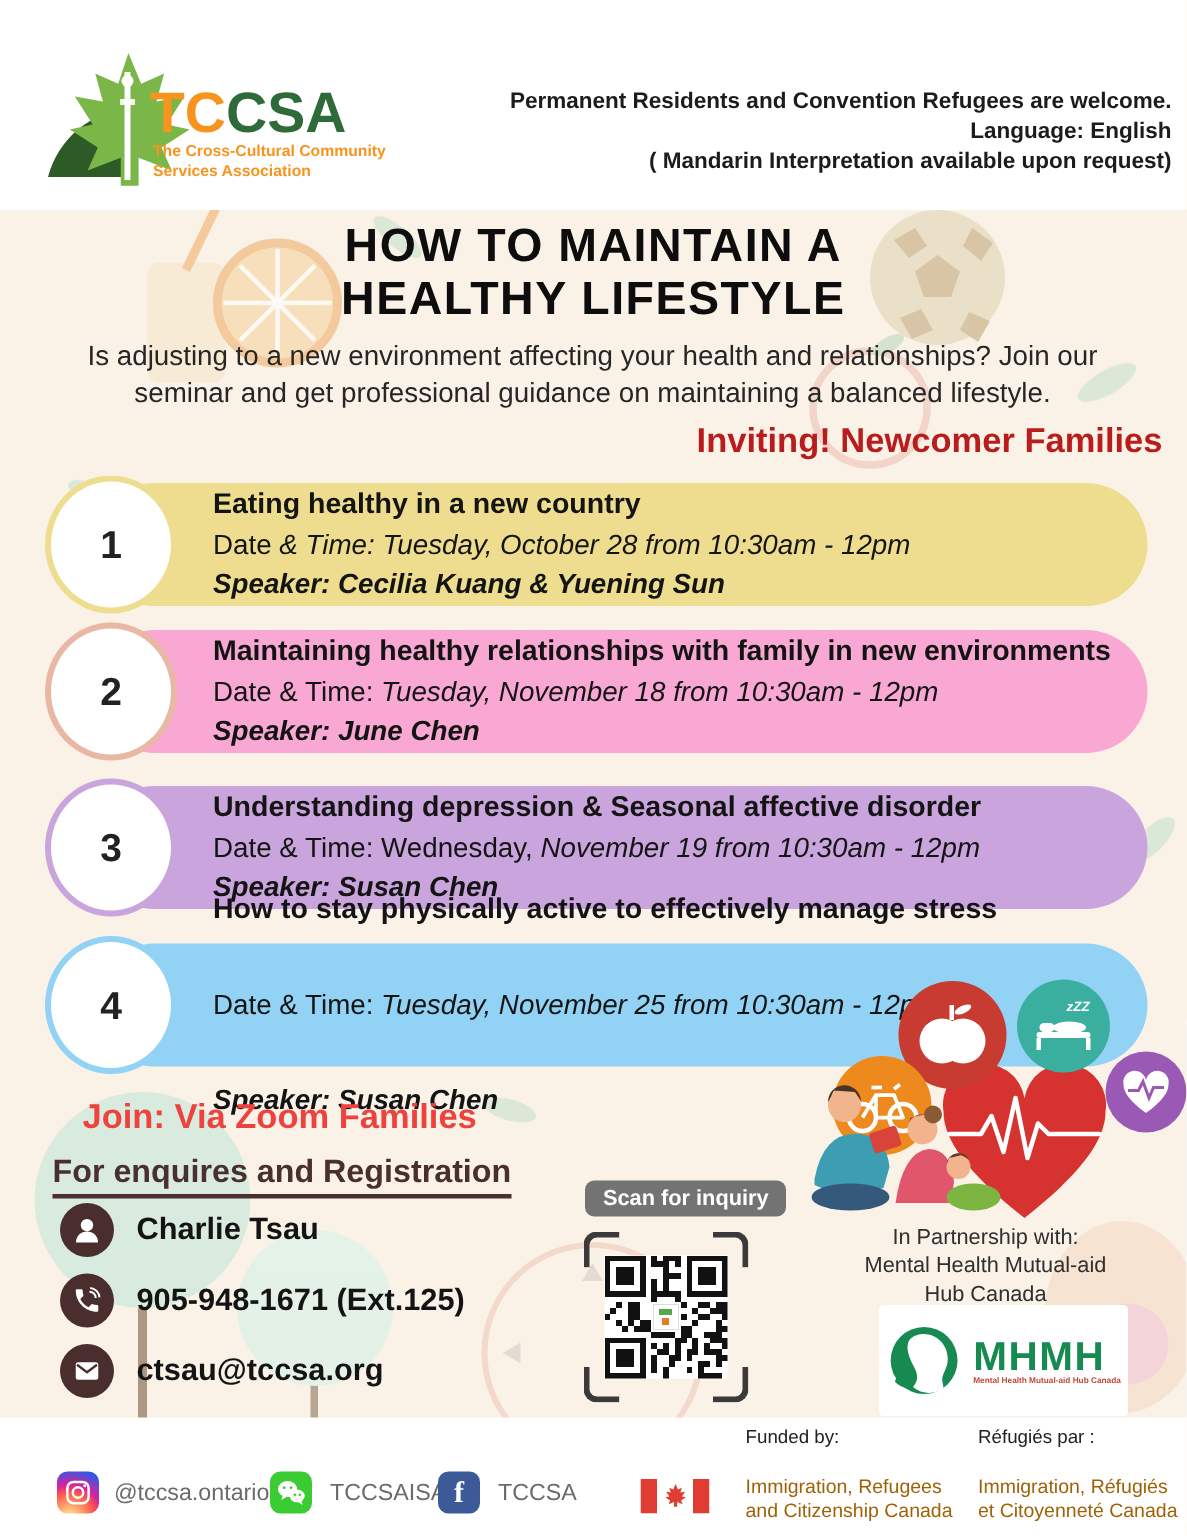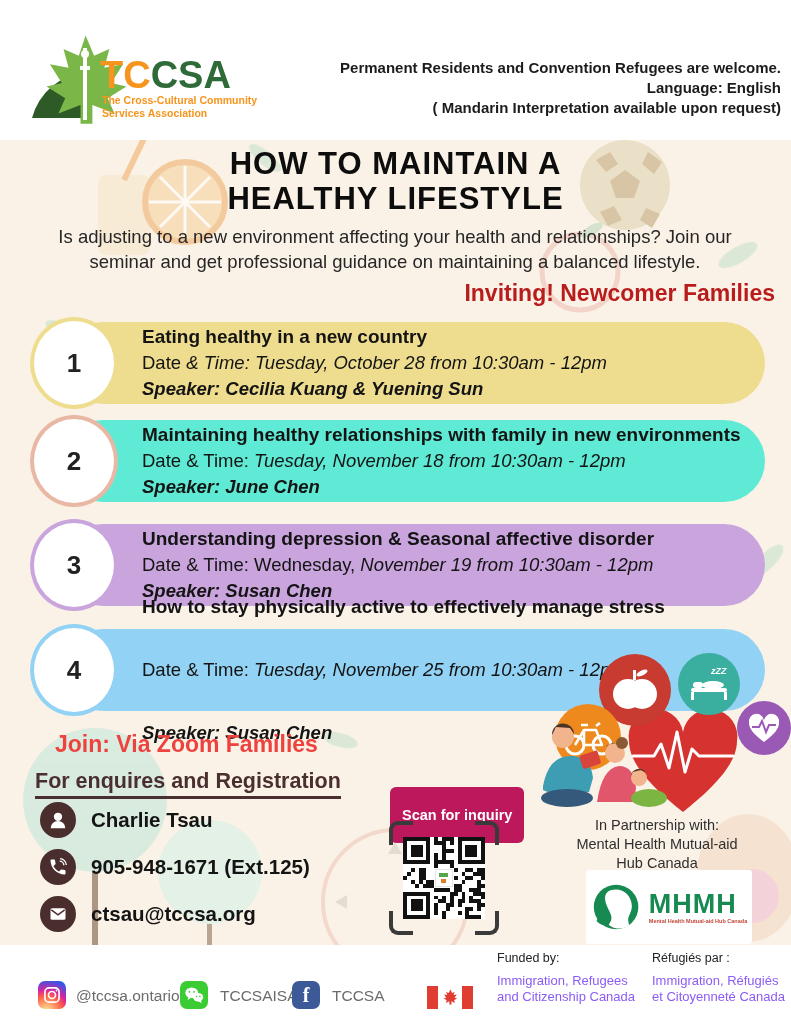--- a/index.html
+++ b/index.html
@@ -30,21 +30,21 @@
 
   
   .join-line { position:absolute; left:55px; top:731px; font-size:23px; font-weight:800; color:#ee423e; z-index:2; }
   .reg-heading { position:absolute; left:35px; top:769px; font-size:21.5px; font-weight:800; color:#4a2f30; border-bottom:3px solid #4a2f30; padding-bottom:2px; z-index:2; }
   .contacts { position:absolute; left:40px; top:802px; z-index:2; }
   .contact-row { display:flex; align-items:center; gap:15px; height:36px; margin-bottom:11px; }
   .contact-icon { width:36px; height:36px; border-radius:50%; background:#4a2d2d; display:flex; align-items:center; justify-content:center; flex:0 0 36px; }
   .contact-text { font-size:20.5px; font-weight:700; color:#141414; }
 
   
-  .qr-label { position:absolute; left:390px; top:787px; background:#be185d; color:#ffffff; font-size:14.5px; font-weight:700; padding:20px 12px; border-radius:6px; z-index:2; }
+  .qr-label { position:absolute; left:390px; top:787px; background:#737373; color:#ffffff; font-size:14.5px; font-weight:700; padding:4px 12px; border-radius:6px; z-index:2; }
   .qr-frame { position:absolute; left:389px; top:821px; width:110px; height:114px; z-index:2; }
   .qr-corner { position:absolute; width:24px; height:24px; border:0 solid #3a3a3a; }
   .qr-corner.tl { left:0; top:0; border-left-width:4px; border-top-width:4px; border-top-left-radius:9px; }
   .qr-corner.tr { right:0; top:0; border-right-width:4px; border-top-width:4px; border-top-right-radius:9px; }
   .qr-corner.bl { left:0; bottom:0; border-left-width:4px; border-bottom-width:4px; border-bottom-left-radius:9px; }
   .qr-corner.br { right:0; bottom:0; border-right-width:4px; border-bottom-width:4px; border-bottom-right-radius:9px; }
   .qr-code { position:absolute; left:14px; top:16px; width:82px; height:82px; background:#ffffff; }
 
   
   .illustration { position:absolute; left:533px; top:640px; width:258px; height:176px; z-index:1; }
@@ -58,21 +58,21 @@
   .footer-band { position:absolute; left:0; top:945px; width:791px; height:79px; background:#ffffff; z-index:3; }
   .social-icon { position:absolute; width:28px; height:28px; border-radius:7px; display:flex; align-items:center; justify-content:center; }
   .ig { left:38px; top:36px; background:radial-gradient(circle at 30% 110%, #fdf497 0%, #fd5949 45%, #d6249f 60%, #285aeb 90%); }
   .wc { left:180px; top:36px; background:#3bcc33; }
   .fb { left:292px; top:36px; background:#3d5a98; color:#fff; font-weight:800; font-size:20px; font-family:"Liberation Serif", serif; }
   .handle { position:absolute; top:42px; font-size:15.5px; color:#6b6b6b; }
   .h-ig { left:76px; } .h-wc { left:220px; } .h-fb { left:332px; }
   .funded-label { position:absolute; top:6px; font-size:12.5px; color:#222; }
   .f-en { left:497px; } .f-fr { left:652px; }
   .flag { position:absolute; left:427px; top:41px; width:46px; height:23px; }
-  .funder { position:absolute; top:28px; font-size:13px; line-height:16px; color:#8b5cf6; }
+  .funder { position:absolute; top:38px; font-size:13px; line-height:16px; color:#a16207; }
   .fu-en { left:497px; } .fu-fr { left:652px; }
 </style>
 </head>
 <body>
 
 <div class="page">
 
   <svg class="deco" viewBox="0 0 791 1024">
     <g opacity="0.55">
       <rect x="98" y="175" width="52" height="80" rx="8" fill="#f5e6c8"></rect>
@@ -156,21 +156,21 @@
 
   <div class="pill" style="top: 322px; background: rgb(238, 221, 142);">
     <div class="s-line s-title">Eating healthy in a new country</div>
     <div class="s-line"><span>Date</span> <em>&amp; Time: Tuesday, October 28 from 10:30am - 12pm</em></div>
     <div class="s-line s-speaker">Speaker: Cecilia Kuang &amp; Yuening Sun</div>
   </div>
   <div class="num-circle" style="top: 317px; border-color: rgb(238, 221, 142);">
       <span>1</span>
     </div>
 
-  <div class="pill" style="top: 420px; background: #5eead4;">
+  <div class="pill" style="top: 420px; background: #f9a8d4;">
     <div class="s-line s-title">Maintaining healthy relationships with family in new environments</div>
     <div class="s-line"><span>Date &amp; Time:</span> <em>Tuesday, November 18 from 10:30am - 12pm</em></div>
     <div class="s-line s-speaker">Speaker: June Chen</div>
   </div>
   <div class="num-circle" style="top: 415px; border-color: rgb(233, 184, 165);">
       <span>2</span>
     </div>
 
   <div class="pill" style="top: 524px; background: rgb(201, 164, 221);">
     <div class="s-line s-title">Understanding depression &amp; Seasonal affective disorder</div>

